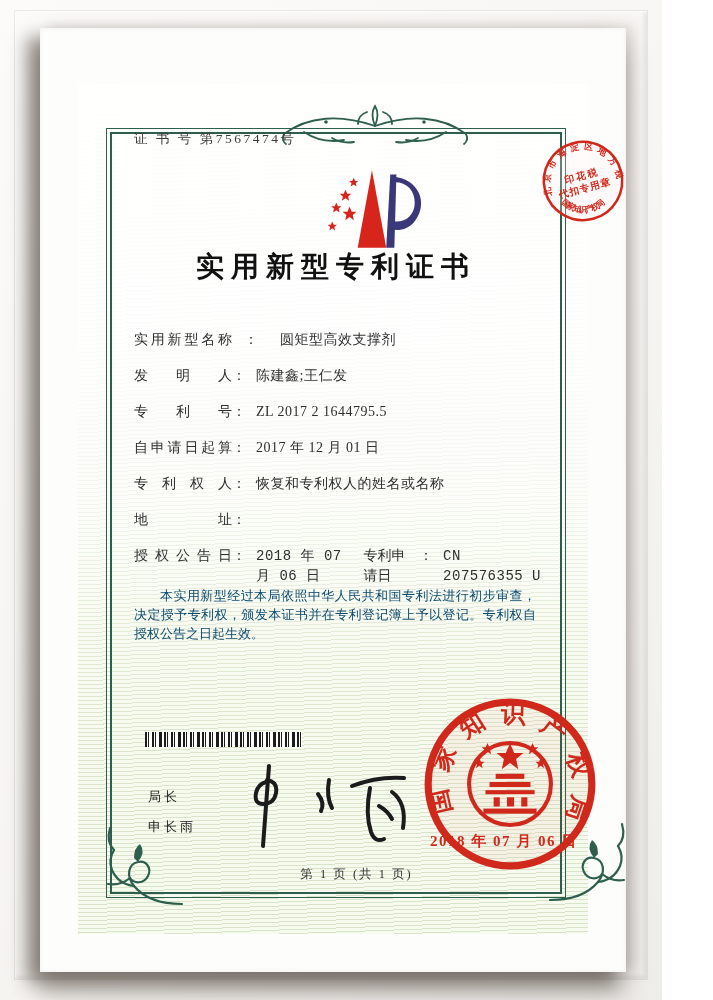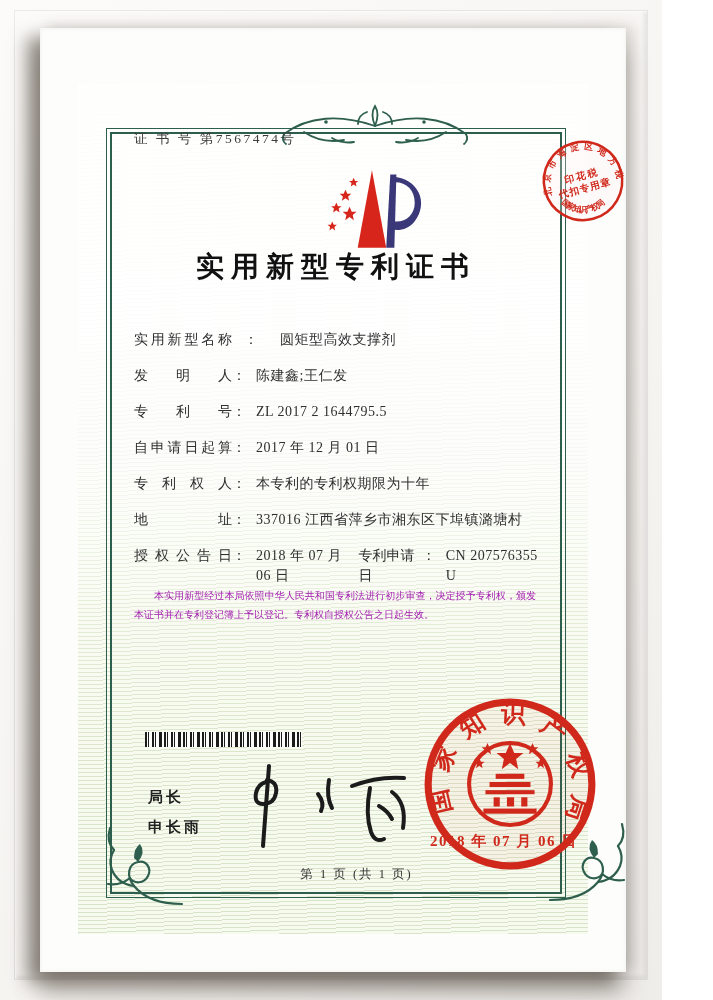--- a/index.html
+++ b/index.html
@@ -34,32 +34,32 @@
   .doc-title{position:absolute;left:28px;right:22px;top:164px;text-align:center;
     font-size:28px;font-weight:bold;letter-spacing:7px;color:#111;}
   .fields{position:absolute;left:56px;right:46px;top:246px;}
   .frow{display:flex;align-items:baseline;line-height:20px;margin-bottom:16px;
     font-size:14px;color:#2f2f2f;}
   .frow.first{gap:12px;}
   .flabel{display:inline-block;width:98px;text-align:justify;text-align-last:justify;
     flex:0 0 98px;}
   .fcolon{margin-right:10px;}
   .fvalue{letter-spacing:.5px;}
-  .frow.grant{justify-content:center;}
+  .frow.grant{justify-content:center;font-family:Liberation Mono, monospace;}
   .gcell{display:flex;align-items:baseline;}
-  .paras{position:absolute;left:56px;right:52px;top:502px;font-size:10px;
-    line-height:19px;color:#a21caf;text-align:justify;}
+  .paras{position:absolute;left:56px;right:52px;top:502px;font-size:13px;
+    line-height:19px;color:#0c4a6e;text-align:justify;}
   .paras p{margin:0;text-indent:2em;}
   .barcode{position:absolute;left:67px;top:648px;width:157px;height:15px;
     background:repeating-linear-gradient(90deg,
       #1c1c1c 0 2px,#fcfcfa 2px 3px,#1c1c1c 3px 4px,#fcfcfa 4px 7px,
       #1c1c1c 7px 9px,#fcfcfa 9px 10px,#1c1c1c 10px 11px,#fcfcfa 11px 14px,
       #1c1c1c 14px 17px,#fcfcfa 17px 19px);}
-  .official{position:absolute;left:70px;top:698px;font-size:15px;color:#222;
-    letter-spacing:3px;font-weight:700;line-height:30px;}
+  .official{position:absolute;left:70px;top:698px;font-size:13px;color:#222;
+    letter-spacing:3px;font-weight:400;line-height:30px;}
   .signature{position:absolute;left:148px;top:676px;width:210px;height:92px;}
   .main-seal{position:absolute;left:344px;top:612px;width:176px;height:176px;}
   .date-stamp{position:absolute;left:352px;top:748px;font-size:15px;color:#cf2a1d;
     letter-spacing:1.5px;font-weight:600;z-index:3;}
   .page-footer{position:absolute;left:45px;right:22px;top:782px;text-align:center;
     font-size:12.5px;letter-spacing:2px;color:#333;margin-left:24px;}
   .seal-text{fill:#d0291c;font-family:"Liberation Serif","DejaVu Serif",serif;}
   svg{display:block;overflow:visible;}
 </style>
 </head>
@@ -168,26 +168,25 @@
             <span class="fvalue">ZL 2017 2 1644795.5</span>
           </div>
           <div class="frow">
             <span class="flabel">自申请日起算</span>
             <span class="fcolon">：</span>
             <span class="fvalue">2017 年 12 月 01 日</span>
           </div>
           <div class="frow">
             <span class="flabel">专利权人</span>
             <span class="fcolon">：</span>
-            <span class="fvalue">本专利的专利权期限为十年</span>
+            <span class="fvalue">恢复和专利权人的姓名或名称</span>
           </div>
           <div class="frow">
             <span class="flabel">地址</span>
             <span class="fcolon">：</span>
-            <span class="fvalue">337016 江西省萍乡市湘东区下埠镇潞塘村</span>
           </div>
           <div class="frow grant">
             <span class="gcell">
               <span class="flabel">授权公告日</span>
               <span class="fcolon">：</span>
               <span class="fvalue">2018 年 07 月 06 日</span>
             </span>
             <span class="gcell">
               <span>专利申请日</span>
               <span class="fcolon">：</span>

